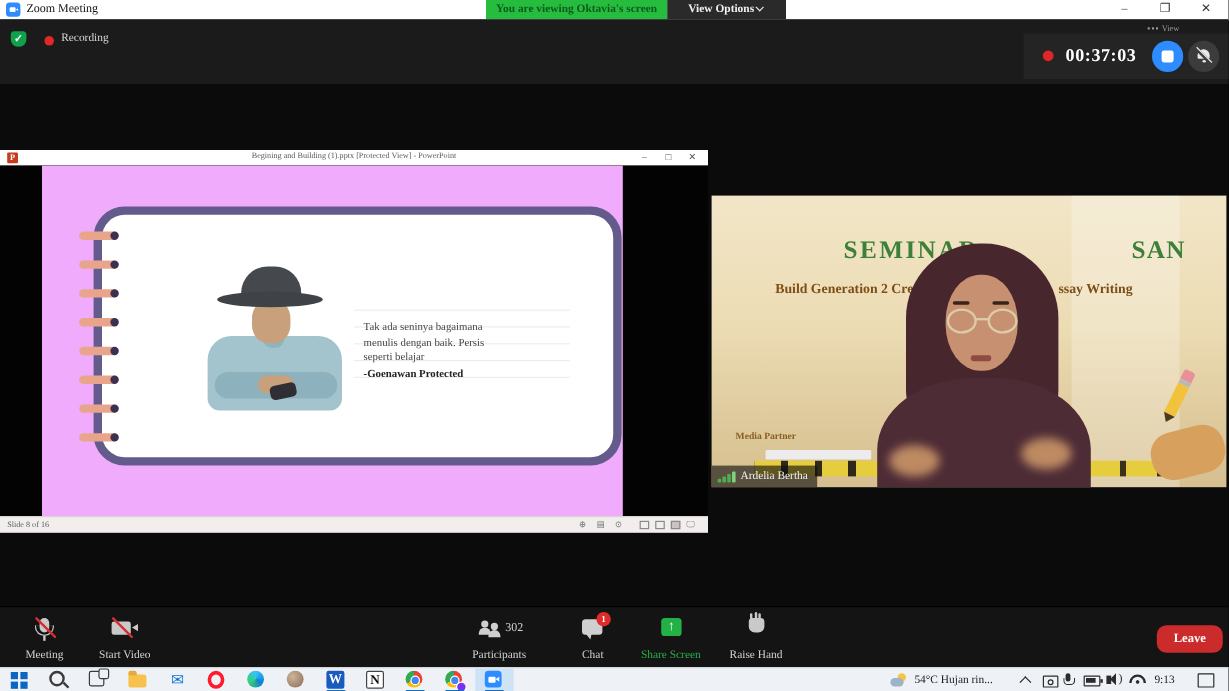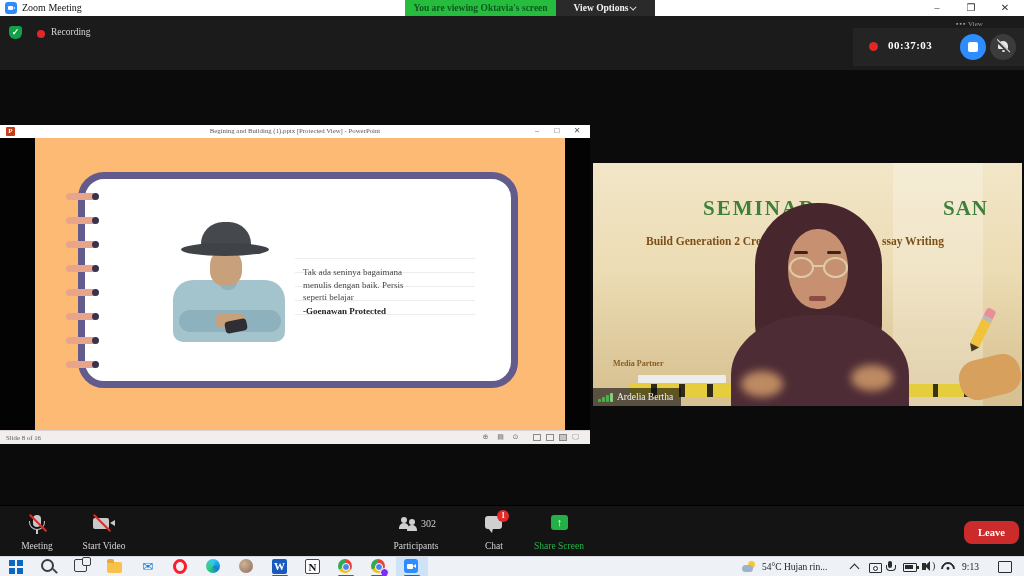--- a/index.html
+++ b/index.html
@@ -22,41 +22,41 @@
   #btn-min{left:920px;} #btn-max{left:954px;} #btn-close{left:988px;}
 
   
   #topstrip{left:0;top:16px;width:1024px;height:54px;background:#1b1b1b;}
   #shield-icon{left:9px;top:26px;width:13px;height:13px;background:#12a14b;border-radius:3px 3px 6px 6px;
      color:#fff;font-size:9px;line-height:13px;text-align:center;font-weight:bold;}
   #rec-dot{left:37px;top:30px;width:8px;height:8px;border-radius:50%;background:#e02828;}
   #rec-label{left:51px;top:27px;font-size:9.5px;color:#d6d6d6;}
   #rec-panel{left:853px;top:28px;width:171px;height:38px;background:#242424;}
   #rec-panel-dot{left:869px;top:42px;width:9px;height:9px;border-radius:50%;background:#e02626;}
-  #rec-timer{left:888px;top:39px;font-size:11px;font-weight:bold;color:#fff;letter-spacing:.5px;}
+  #rec-timer{left:888px;top:39px;font-size:15px;font-weight:bold;color:#fff;letter-spacing:.5px;}
   #stop-btn{left:960px;top:34px;width:26px;height:26px;border-radius:50%;background:#2d8cff;}
   #stop-btn::after{content:"";position:absolute;left:8px;top:8px;width:10px;height:10px;background:#fff;border-radius:2px;}
   #bell-btn{left:990px;top:34px;width:26px;height:26px;border-radius:50%;background:#3c3c3c;}
   .bell{position:absolute;left:8px;top:7px;width:10px;height:8px;background:#e8e8e8;border-radius:5px 5px 1px 1px;}
   .bell::after{content:"";position:absolute;left:3.5px;top:8.5px;width:3px;height:2px;background:#e8e8e8;border-radius:50%;}
   .bell-slash{position:absolute;left:4px;top:11px;width:18px;height:1.6px;background:#3c3c3c;
      border-top:1.4px solid #e8e8e8;transform:rotate(45deg);}
   #mini-view{left:956px;top:20px;font-size:7px;color:#9a9a9a;}
   #mini-view .dots{letter-spacing:1px;}
 
   
   #shared{left:0;top:125px;width:590px;height:318px;background:#000;}
   #ppt-titlebar{left:0;top:0;width:590px;height:13px;background:#fff;}
   #ppt-icon{left:6px;top:2px;width:9px;height:9px;background:#c43e1c;border-radius:1px;color:#fff;font-size:7px;line-height:9px;text-align:center;font-weight:bold;}
   #ppt-title{left:0;top:2px;width:590px;text-align:center;font-size:6.8px;color:#5a5a5a;}
   .pptctl{top:1px;font-size:8px;color:#555;width:18px;text-align:center;}
   #ppt-min{left:528px;} #ppt-max{left:548px;} #ppt-close{left:568px;}
 
   #ppt-canvas{left:0;top:13px;width:590px;height:292px;background:#030303;}
-  #slide{left:35px;top:0;width:530px;height:292px;background:#fdba74;}
+  #slide{left:35px;top:0;width:484px;height:292px;background:#f0abfc;}
   #card{left:43px;top:34px;width:440px;height:216px;box-sizing:border-box;background:#fff;
         border:7px solid #635b8c;border-radius:26px;}
   .ring{left:31px;width:32px;height:7px;background:#e9a58b;border-radius:4px;}
   .ring::after{content:"";position:absolute;right:-1px;top:0;width:7px;height:7px;border-radius:50%;background:#3c3050;}
   .rule{left:260px;width:180px;height:1px;background:rgba(90,80,80,.10);}
 
   
   #man{left:120px;top:78px;width:150px;height:132px;}
   #hat-crown{left:46px;top:6px;width:50px;height:28px;background:#45494d;border-radius:22px 22px 4px 4px;}
   #hat-brim{left:26px;top:27px;width:88px;height:13px;background:#3f4347;border-radius:50%;}
@@ -362,20 +362,28 @@
       <span class="chat-bubble"></span>
       <span class="badge">1</span>
       <span class="tb-label">Chat</span>
     </div>
 
     <div class="tb-btn" style="left:524px">
       <span class="share-ic">↑</span>
       <span class="tb-label green">Share Screen</span>
     </div>
 
+    <div class="tb-btn" style="left:595px">
+      <span class="hand-ic">
+          <i></i>
+          <i></i>
+          <i></i>
+        </span>
+      <span class="tb-label">Raise Hand</span>
+    </div>
 
 
     <div class="abs" id="leave-btn">Leave</div>
   </div>
 
   <div class="abs" id="taskbar">
     <div class="abs" id="tk-active-bg"></div>
 
     <div class="tk" style="left:8px">
       <span class="abs" id="start-ic" style="width:16px;height:16px">

